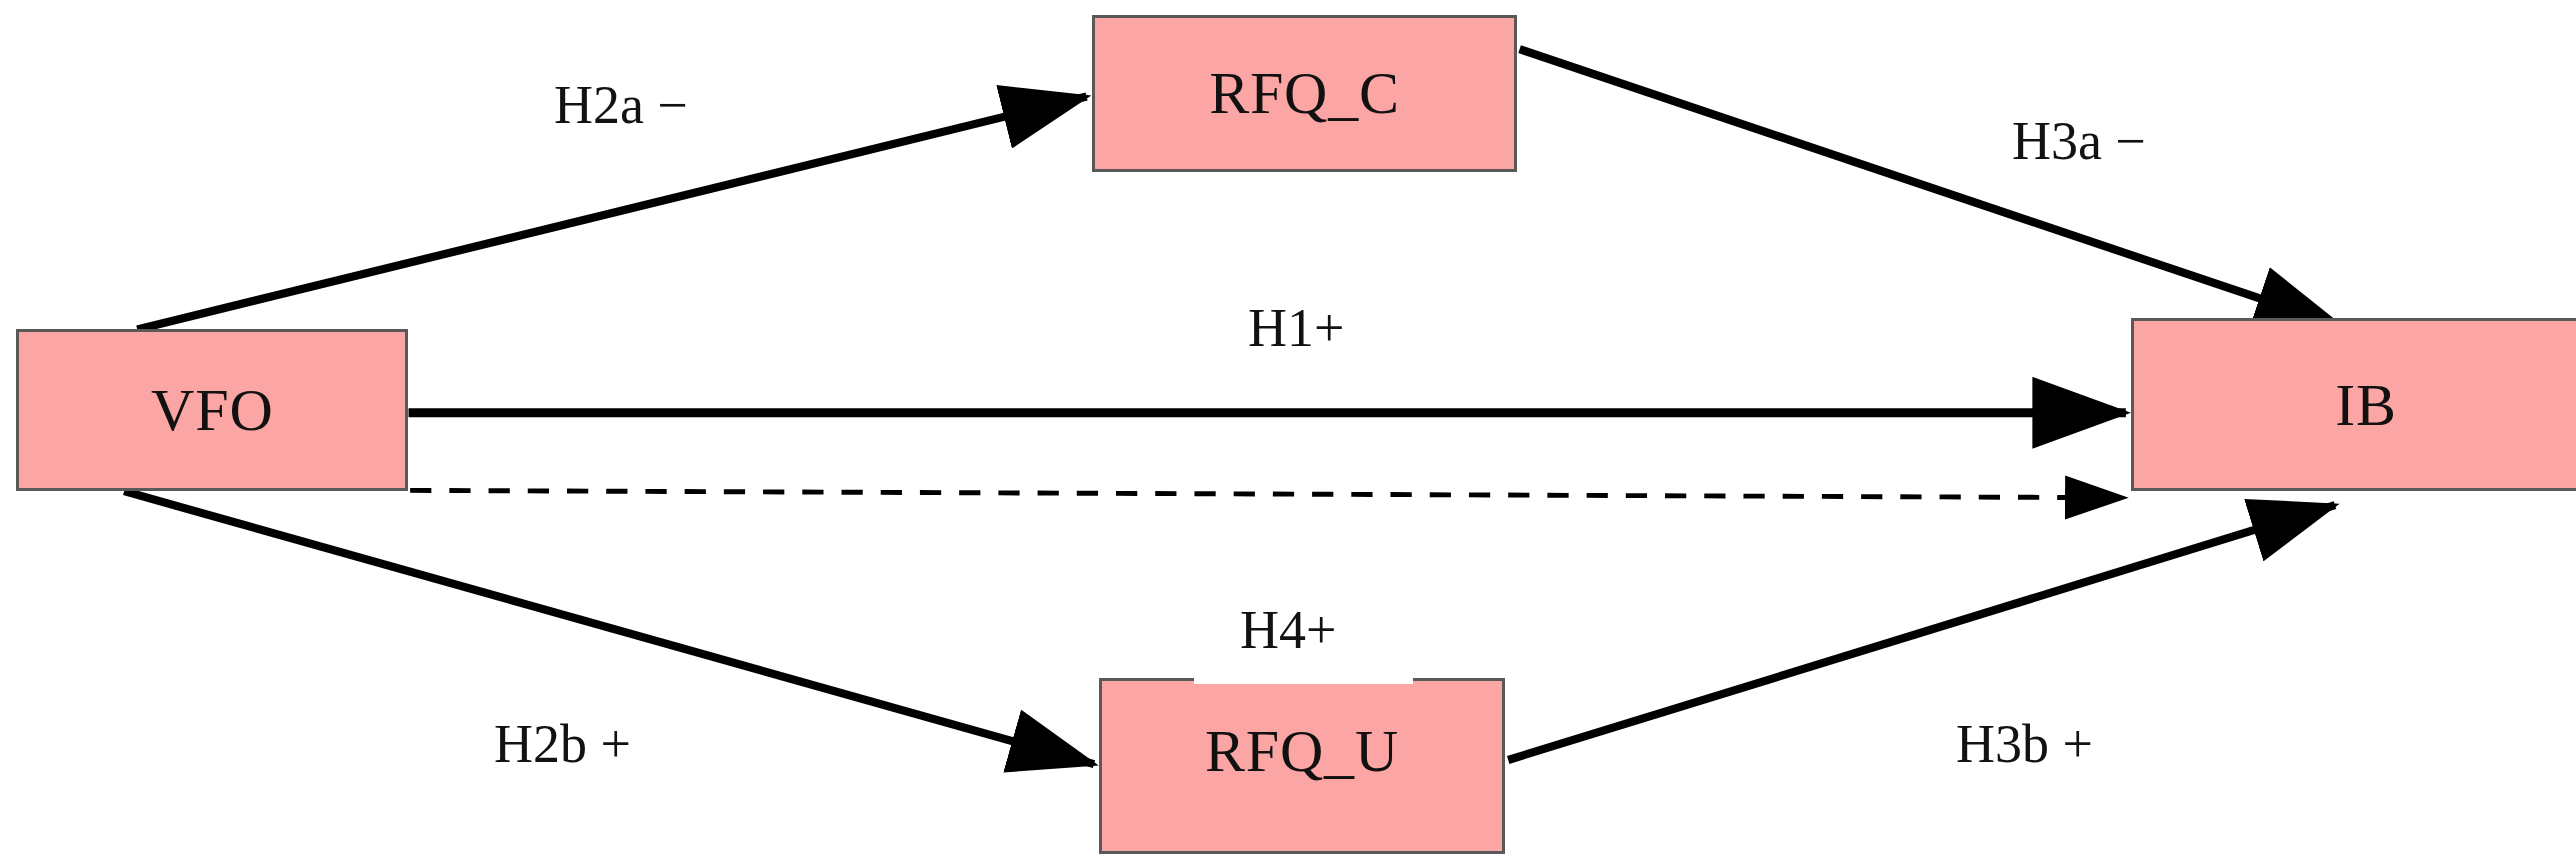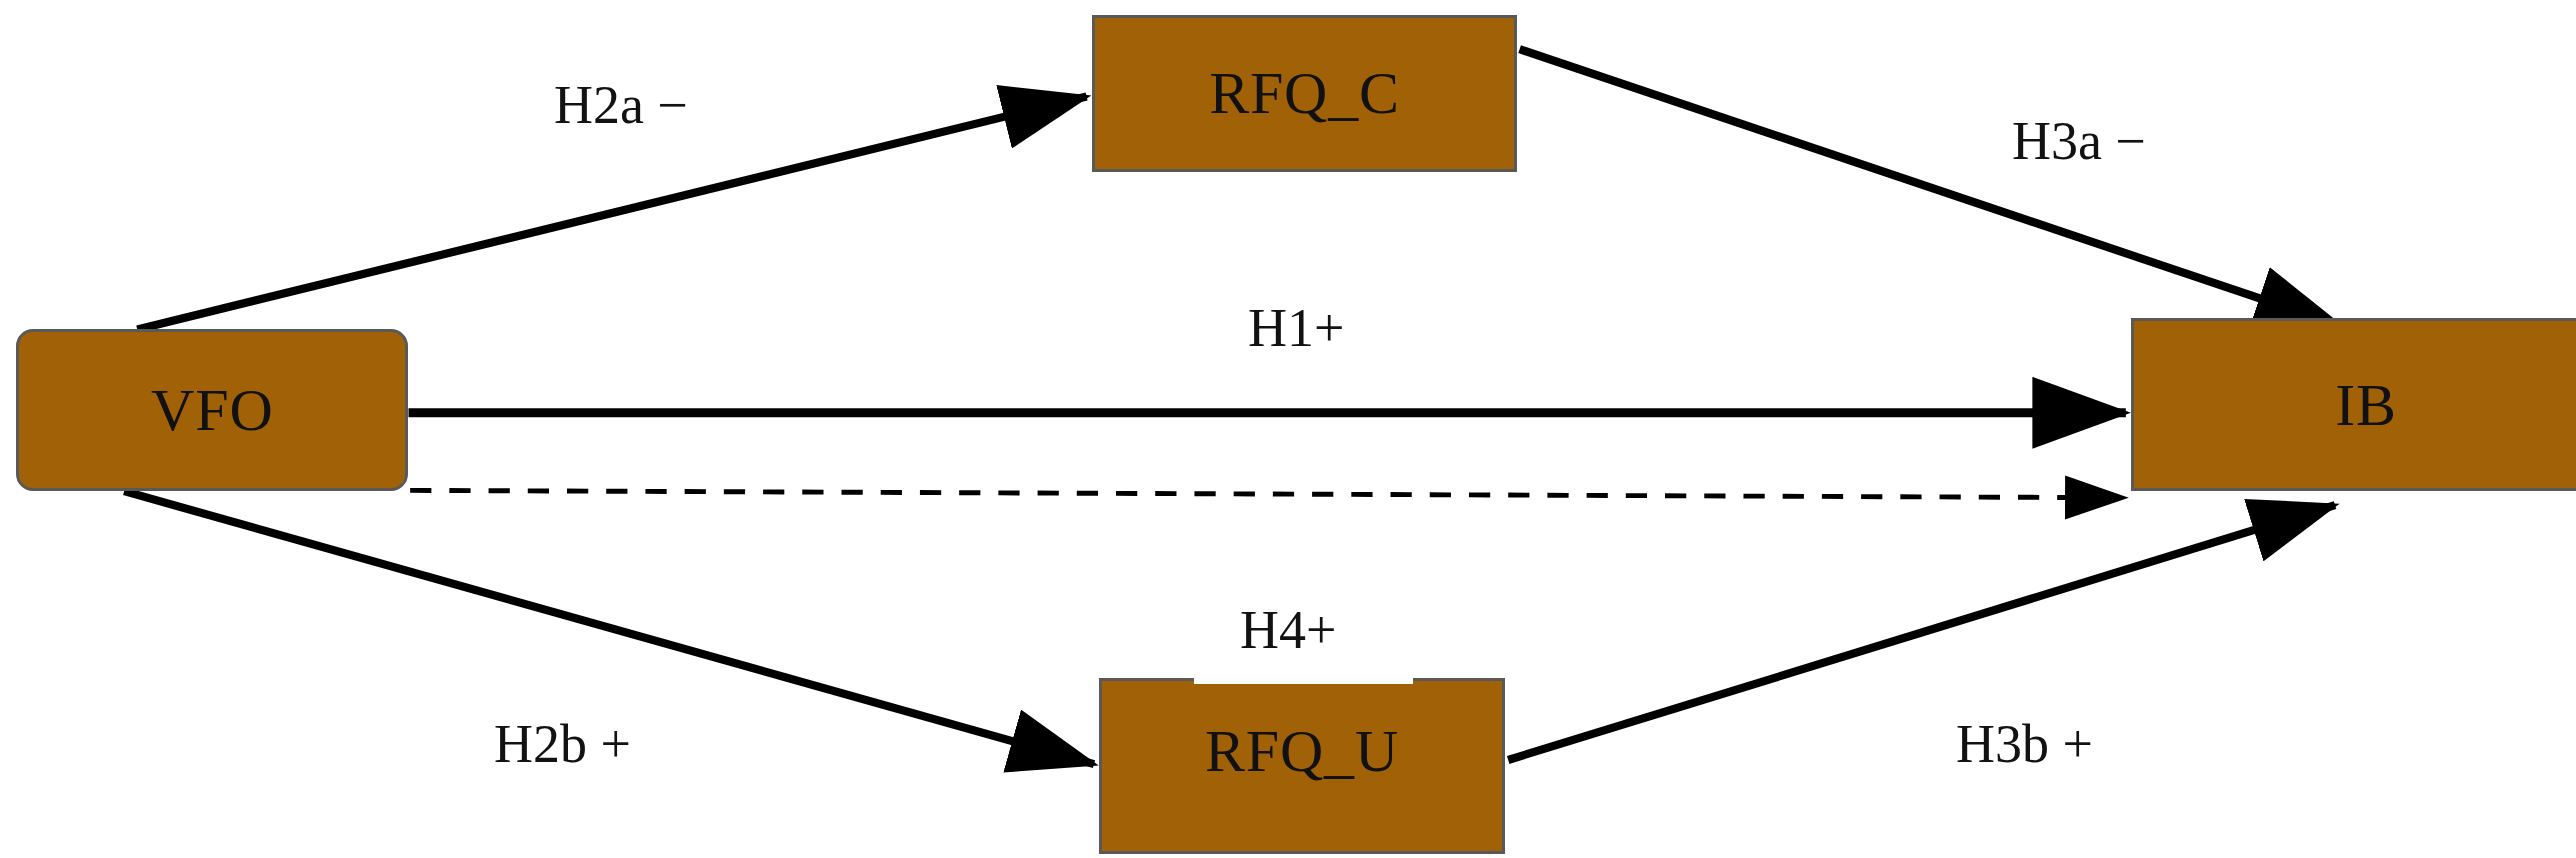--- a/index.html
+++ b/index.html
@@ -18,21 +18,21 @@
   #diagram-svg {
     position: absolute;
     left: 0;
     top: 0;
     width: 2576px;
     height: 859px;
   }
   .node-box {
     position: absolute;
     box-sizing: border-box;
-    background: #a16207;
+    background: #fca5a5;
     border: 3.3px solid #595959;
     display: flex;
     align-items: center;
     justify-content: center;
   }
   .node-label {
     font-family: "Liberation Serif", "DejaVu Serif", serif;
     font-size: 60px;
     color: #111111;
     letter-spacing: 0.8px;
@@ -76,21 +76,21 @@
 
     <line x1="500" y1="505" x2="2602" y2="505" stroke="#000000" stroke-width="11" marker-end="url(#arrowhead)"></line>
 
     <line x1="502" y1="600" x2="2602" y2="609" stroke="#000000" stroke-width="6" stroke-dasharray="26,22" marker-end="url(#arrowhead-thin)"></line>
 
     <line x1="152" y1="601" x2="1339" y2="935" stroke="#000000" stroke-width="10" marker-end="url(#arrowhead)"></line>
 
     <line x1="1846" y1="930" x2="2858" y2="618" stroke="#000000" stroke-width="10" marker-end="url(#arrowhead)"></line>
   </svg>
 
-  <div class="node-box" style="left:16.3px; top:329px; width:392px; height:162px;border-radius:17px;">
+  <div class="node-box" style="left:16.3px; top:329px; width:392px; height:162px;">
     <span class="node-label">VFO</span>
   </div>
 
   <div class="node-box" style="left:1092px; top:14.7px; width:425px; height:157px;">
     <span class="node-label">RFQ_C</span>
   </div>
 
   <div class="node-box" style="left:1099px; top:678px; width:406px; height:176px;">
     <span class="node-label" style="position:relative; top:-14.7px;">RFQ_U</span>
   </div>

